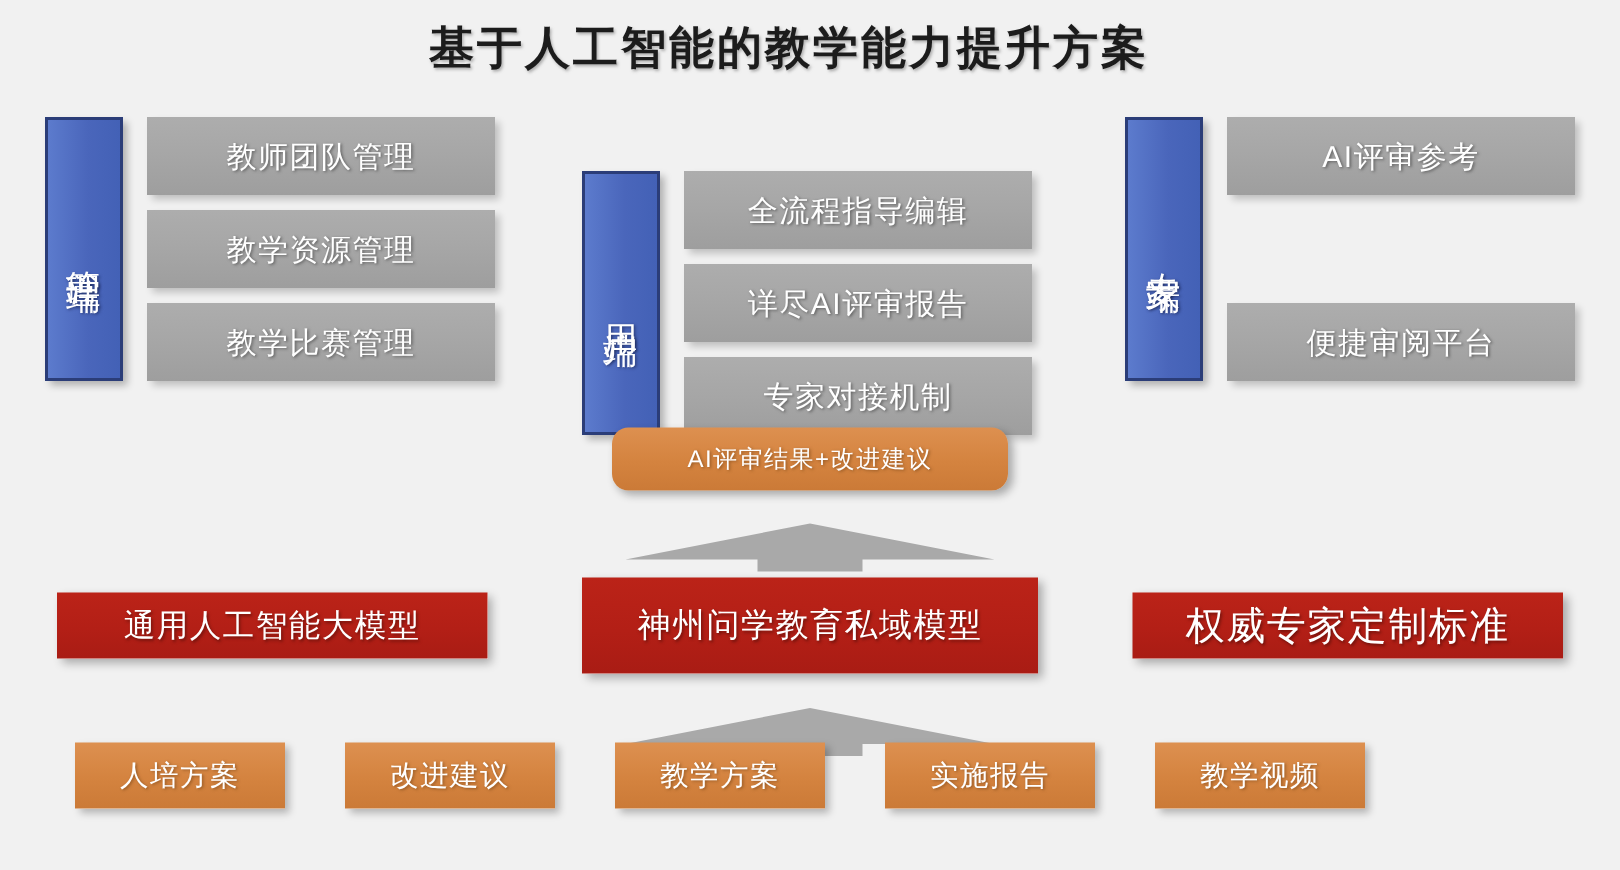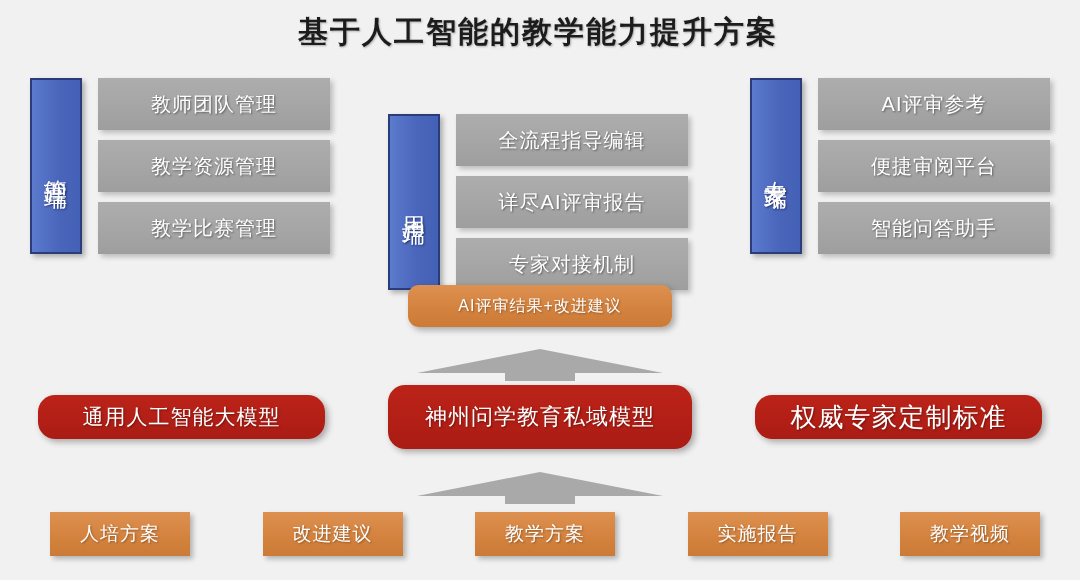--- a/index.html
+++ b/index.html
@@ -26,21 +26,20 @@
     position: absolute;
     top: 12px;
     left: 0;
     width: 1052px;
     text-align: center;
     font-size: 30px;
     font-weight: bold;
     color: #1c1c1c;
     letter-spacing: 2px;
     text-shadow: 1px 1px 2px rgba(120,120,120,0.55);
-    padding-left: 12px;
   }
 
   
   .group {
     position: absolute;
     top: 78px;
     height: 176px;
     padding-left: 48px;
   }
   .group-0 { left: 30px;  width: 300px; }
@@ -131,32 +130,31 @@
     position: absolute;
     background: linear-gradient(to bottom, #bb2318 0%, #b31f16 55%, #a91c14 100%);
     box-shadow: 3px 3px 6px rgba(0,0,0,0.3);
     display: flex;
     align-items: center;
     justify-content: center;
     color: #ffffff;
     letter-spacing: 1px;
     text-shadow: 1px 1px 2px rgba(90,15,10,0.75);
     white-space: nowrap;
-    border-radius: 17px;
   }
   .red-left  { left: 38px;  top: 395px; width: 287px; height: 44px; font-size: 21px; }
   .red-mid   { left: 388px; top: 385px; width: 304px; height: 64px; font-size: 22px; }
   .red-right { left: 755px; top: 395px; width: 287px; height: 44px; font-size: 26px; }
 
   
   .doc-row {
     position: absolute;
     left: 50px;
-    top: 512px;
-    width: 990px;
+    top: 495px;
+    width: 860px;
     height: 44px;
     display: flex;
     justify-content: space-between;
     text-align: right;
   }
   .doc-box {
     width: 140px;
     height: 44px;
     background: linear-gradient(to bottom, #dd9050 0%, #d4833f 55%, #cb7a37 100%);
     box-shadow: 3px 3px 5px rgba(0,0,0,0.26);
@@ -199,21 +197,20 @@
     </div>
   </div>
 
   <div class="group group-2">
     <div class="side-tab">
       <span class="side-tab-text">专家端</span>
     </div>
     <div class="bars">
       <div class="bar">AI评审参考</div>
       <div class="bar">便捷审阅平台</div>
-      <div class="bar">智能问答助手</div>
     </div>
   </div>
 
   <div class="ai-box">AI评审结果+改进建议</div>
 
   <div class="up-arrow arrow-upper">
     <svg viewBox="0 0 250 36" xmlns="http://www.w3.org/2000/svg">
       <polygon points="125,2 248,26 160,26 160,34 90,34 90,26 2,26" fill="#a9a9a9"></polygon>
     </svg>
   </div>

